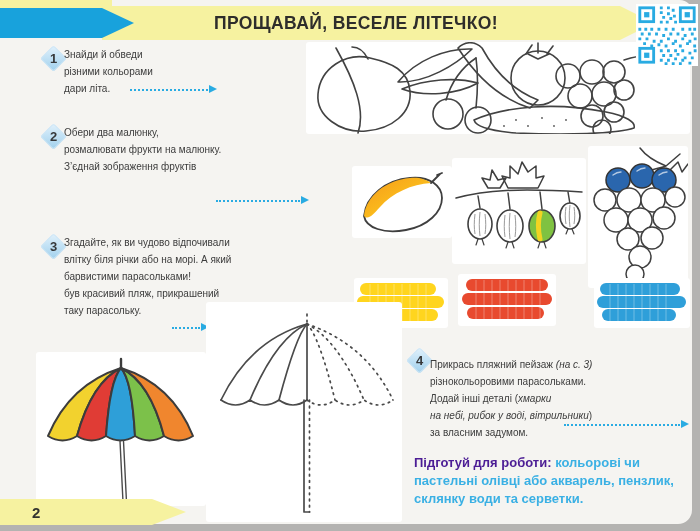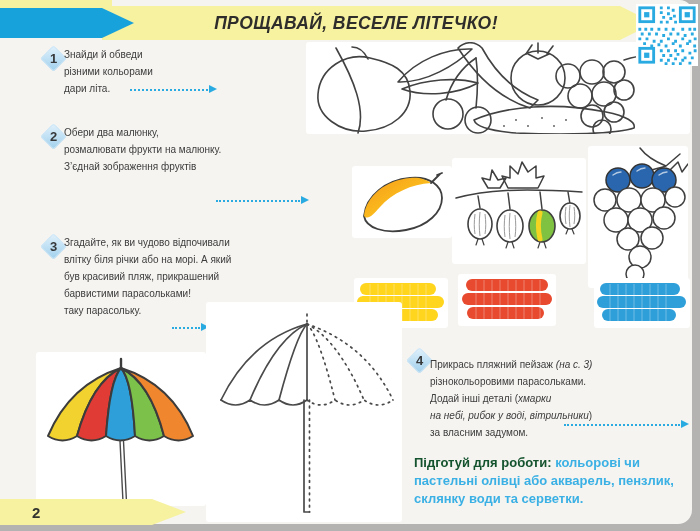--- a/index.html
+++ b/index.html
@@ -7,38 +7,38 @@
   .screen{position:relative;width:700px;height:531px;margin:0 auto;background:#b4b3b1;overflow:hidden;
           font-family:"Liberation Sans","DejaVu Sans",sans-serif;}
   .page{position:absolute;left:0;top:0;width:692px;height:524px;background:#f5f4f1;
         border-radius:0 12px 14px 14px;}
   .white-box{position:absolute;background:#ffffff;border-radius:3px;}
 
   
   .corner-sliver{position:absolute;left:0;top:0;width:112px;height:8px;background:#f6f2a0;z-index:3;}
   .banner-yellow{position:absolute;left:102px;top:6px;width:552px;height:34px;background:#f6f2a0;z-index:2;
       clip-path:polygon(0 0,calc(100% - 34px) 0,100% 50%,calc(100% - 34px) 100%,0 100%);
-      display:flex;align-items:center;justify-content:center;padding-right:44px;font-style:italic;}
+      display:flex;align-items:center;justify-content:center;padding-right:44px;}
   .banner-title{font-size:17.5px;font-weight:bold;color:#2e2d2b;letter-spacing:.4px;white-space:nowrap;}
   .arrow-blue{position:absolute;left:0;top:8px;width:134px;height:30px;background:#18a2dc;z-index:4;
       clip-path:polygon(0 0,102px 0,134px 50%,102px 100%,0 100%);}
 
   
   .qr{position:absolute;left:636px;top:4px;width:62px;height:62px;background:#fff;z-index:5;}
 
   
   .badge{position:absolute;width:19px;height:19px;background:linear-gradient(135deg,#e3f2fc,#9ecfec);
       transform:rotate(45deg);border-radius:3px;display:flex;align-items:center;justify-content:center;
       box-shadow:0 0 0 1px #cfe6f5 inset;}
   .badge span{transform:rotate(-45deg);font-size:13px;font-weight:bold;color:#37393b;}
   .task{position:absolute;font-size:10px;line-height:17px;color:#3c3c3c;}
   .t-line{white-space:pre;}
   .seg-i{font-style:italic;}
   .note{position:absolute;left:414px;top:454px;font-size:13px;line-height:18px;color:#3ab0e4;font-weight:bold;}
-  .note .seg-b{color:#14532d;font-weight:bold;}
+  .note .seg-b{color:#4c1d95;font-weight:bold;}
 
   
   .dot-arrow{position:absolute;height:0;border-top:2.6px dotted #29abe2;}
   .dot-arrow::after{content:"";position:absolute;right:-9px;top:-6px;width:0;height:0;
       border-left:8px solid #29abe2;border-top:4.5px solid transparent;border-bottom:4.5px solid transparent;}
 
   
   .page-banner{position:absolute;left:0;top:499px;width:186px;height:26px;background:#f6f2a0;z-index:6;
       clip-path:polygon(0 0,152px 0,186px 50%,152px 100%,0 100%);display:flex;align-items:center;}
   .page-banner span{margin-left:32px;font-size:15px;font-weight:bold;color:#33342f;}
@@ -104,22 +104,22 @@
       <div class="t-line"><span>З’єднай зображення фруктів</span></div>
     </div>
   <div class="dot-arrow" style="left:216px;top:200px;width:84px;"></div>
 
   <div class="badge" style="left:44px;top:237px;">
       <span>3</span>
     </div>
   <div class="task" style="left:64px;top:234px;">
       <div class="t-line"><span>Згадайте, як ви чудово відпочивали</span></div>
       <div class="t-line"><span>влітку біля річки або на морі. А який</span></div>
+      <div class="t-line"><span>барвистими парасольками!</span></div>
       <div class="t-line"><span>був красивий пляж, прикрашений</span></div>
-      <div class="t-line"><span>барвистими парасольками!</span></div>
       <div class="t-line"><span>таку парасольку.</span></div>
     </div>
   <div class="dot-arrow" style="left:172px;top:327px;width:28px;"></div>
 
   <div class="badge" style="left:410px;top:351px;">
       <span>4</span>
     </div>
   <div class="task" style="left:430px;top:356px;">
       <div class="t-line"><span>Прикрась пляжний пейзаж </span><span class="seg-i">(на с. 3)</span></div>
       <div class="t-line"><span>різнокольоровими парасольками.</span></div>

